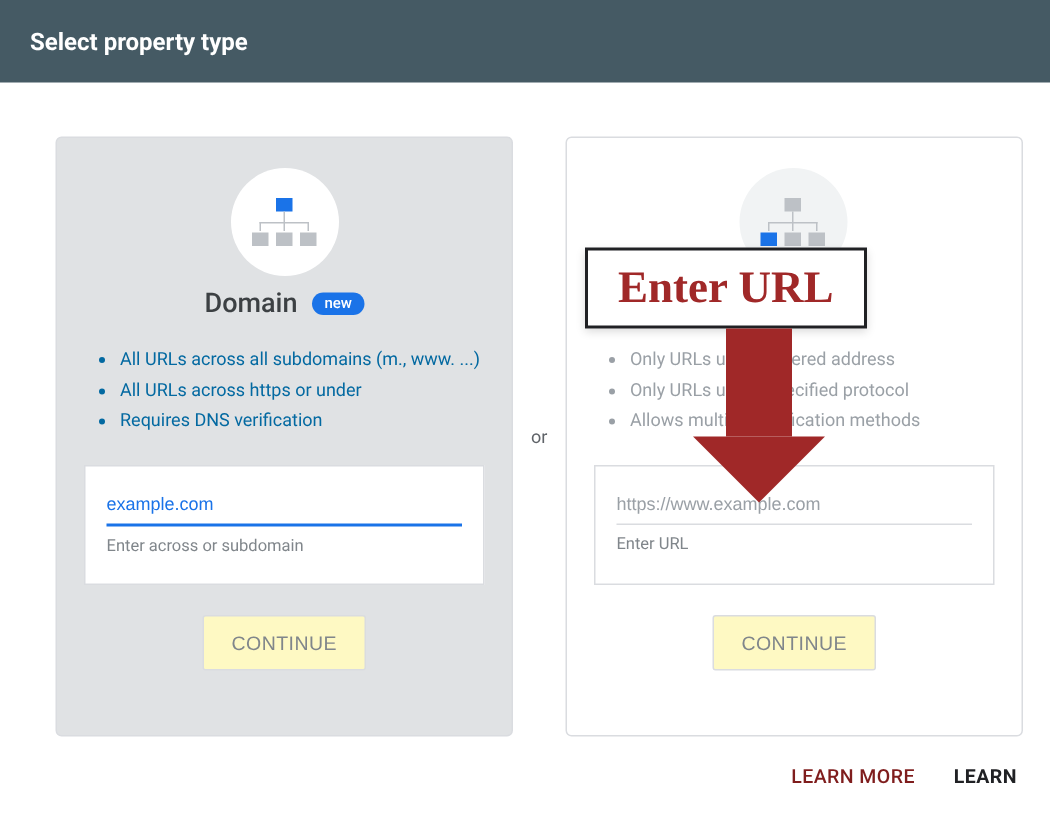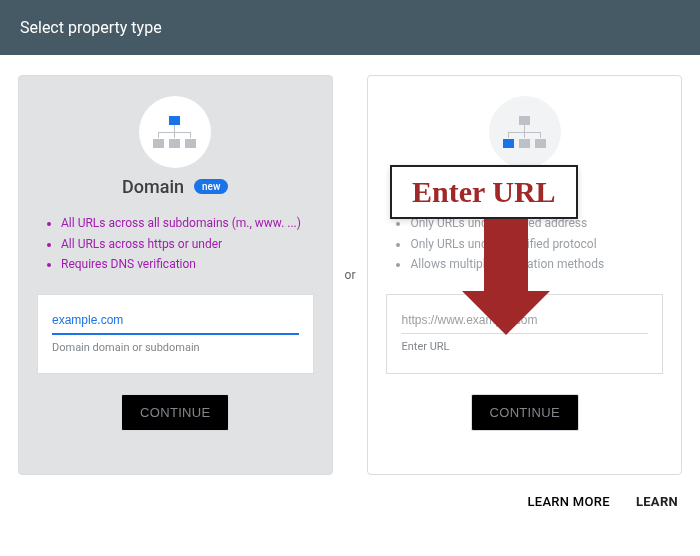--- a/index.html
+++ b/index.html
@@ -9,28 +9,29 @@
       width: 700px;
       height: 556px;
       overflow: hidden;
       position: relative;
     }
     .header {
       background: #455a64;
       color: #fff;
       padding: 18px 20px;
       font-size: 16px;
-      font-weight: 400;
+      font-weight: 700;
     }
     .content {
       display: flex;
       align-items: center;
       justify-content: center;
-      padding: 20px 18px 8px;
+      padding: 36px 18px 8px;
       gap: 10px;
+      margin-left: 19px;
     }
     .card {
       width: 316px;
       border: 1px solid #dadce0;
       border-radius: 4px;
       padding: 20px 18px;
       position: relative;
       height: 400px;
     }
     .card.active {
@@ -104,21 +105,21 @@
       font-size: 10px;
       font-weight: 500;
       padding: 2px 8px;
       border-radius: 10px;
       margin-left: 6px;
       vertical-align: middle;
     }
     .bullets {
       list-style: disc;
       padding-left: 24px;
-      color: #a21caf;
+      color: #0369a1;
       font-size: 12px;
       line-height: 1.7;
       margin-bottom: 20px;
     }
     .card.inactive .bullets { color: #9aa0a6; }
     .input-box {
       border: 1px solid #dadce0;
       background: #fff;
       padding: 14px 14px 10px;
       margin-bottom: 20px;
@@ -143,35 +144,35 @@
     .input-hint {
       font-size: 11px;
       color: #80868b;
       margin-top: 6px;
     }
     .card-actions {
       text-align: center;
     }
     .continue-btn {
       border: 1px solid #dadce0;
-      background: #000000;
+      background: #fef9c3;
       color: #80868b;
       font-size: 13px;
       font-weight: 500;
       padding: 10px 18px;
       letter-spacing: 0.3px;
       cursor: pointer;
       border-radius: 2px;
     }
     .footer {
       text-align: right;
       padding: 8px 22px 0;
     }
     .footer-link {
-      color: #000000;
+      color: #7f1d1d;
       font-size: 13px;
       font-weight: 500;
       letter-spacing: 0.3px;
       margin-right: 22px;
       cursor: pointer;
     }
     .footer-cancel {
       color: #202124;
       font-size: 13px;
       font-weight: 700;
@@ -243,21 +244,21 @@
       <span class="card-title">Domain</span>
       <span class="badge">new</span>
     </div>
     <ul class="bullets">
       <li>All URLs across all subdomains (m., www. ...)</li>
       <li>All URLs across https or under</li>
       <li>Requires DNS verification</li>
     </ul>
     <div class="input-box">
       <input class="input-field" placeholder="example.com" style="">
-      <div class="input-hint">Domain domain or subdomain</div>
+      <div class="input-hint">Enter across or subdomain</div>
     </div>
     <div class="card-actions">
       <button class="continue-btn">CONTINUE</button>
     </div>
   </div>
 
   <div class="divider-or">or</div>
 
   <div class="card inactive">
     <div class="icon-circle">

